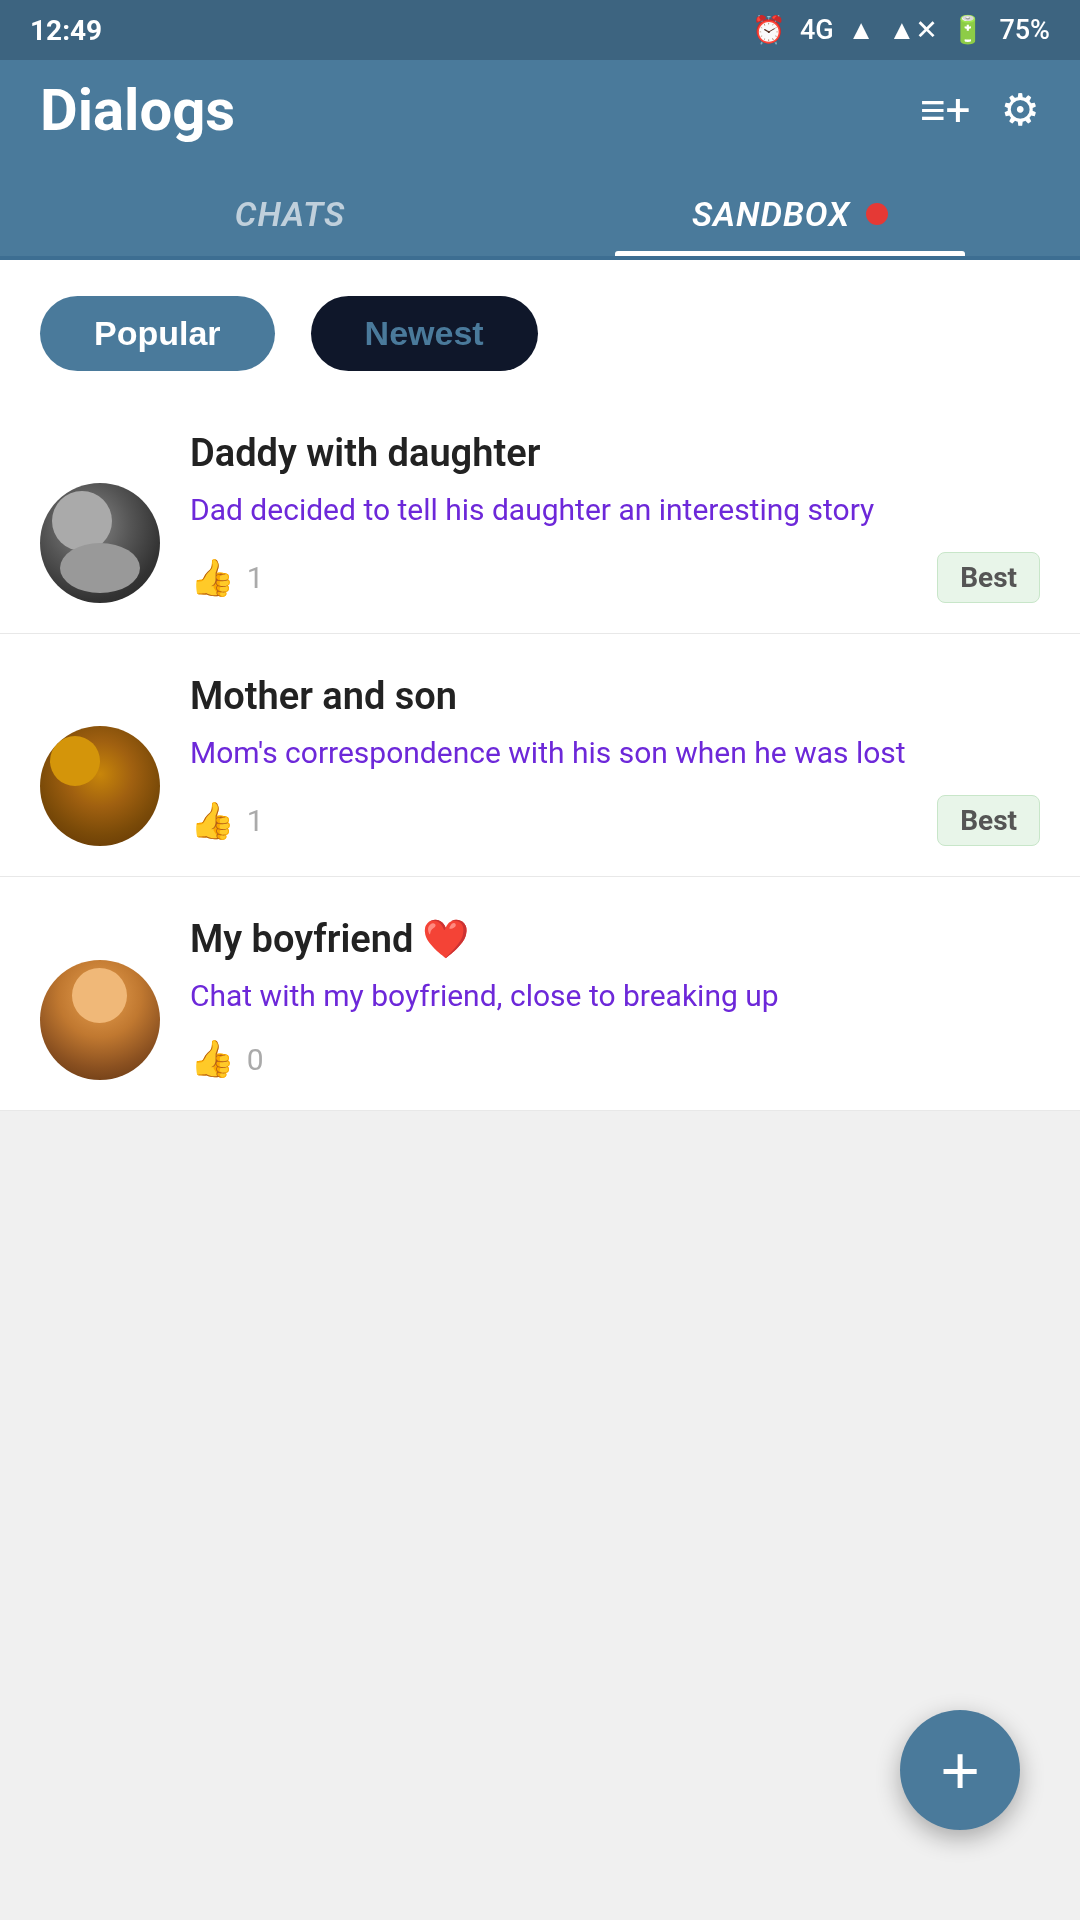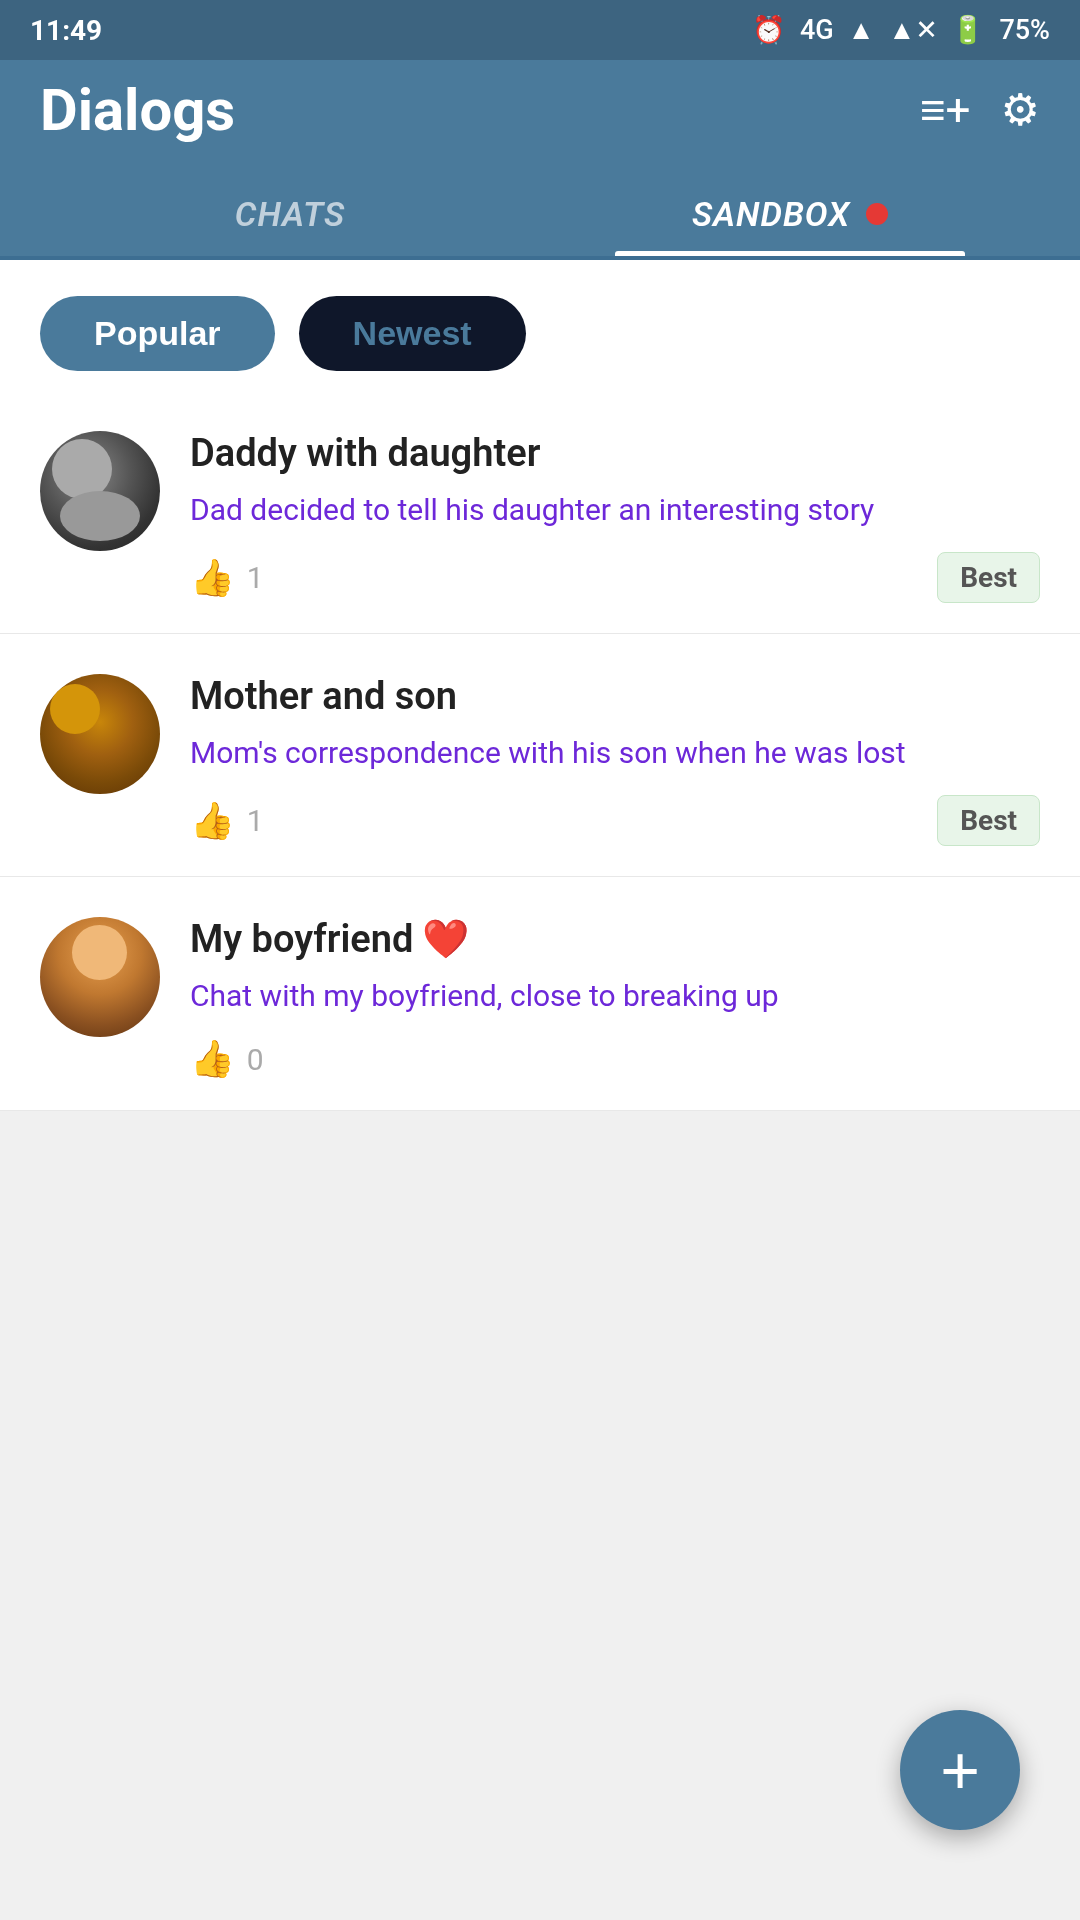--- a/index.html
+++ b/index.html
@@ -98,21 +98,21 @@
       background: #e53935;
       border-radius: 50%;
       display: inline-block;
     }
 
     
     .filter-bar {
       background: white;
       padding: 36px 40px 20px 40px;
       display: flex;
-      gap: 24px;
+      gap: 36px;
     }
     .filter-btn {
       padding: 18px 54px;
       border-radius: 50px;
       font-size: 34px;
       font-weight: 600;
       border: none;
       cursor: pointer;
     }
     .filter-btn.active {
@@ -124,21 +124,21 @@
       color: #4a7a9b;
     }
 
     
     .chat-list {
       background: white;
     }
 
     .chat-item {
       display: flex;
-      align-items: flex-start;
+      align-items: flex-end;
       padding: 40px 40px 30px 40px;
       border-bottom: 1px solid #e8e8e8;
       position: relative;
       gap: 30px;
     }
 
     .chat-avatar {
       width: 120px;
       height: 120px;
       border-radius: 50%;
@@ -270,21 +270,21 @@
     
     .tab-divider {
       height: 4px;
       background: #3d6e92;
     }
   </style>
 </head>
 <body>
 
 <div class="status-bar">
-  <span class="status-left">11:49</span>
+  <span class="status-left">12:49</span>
   <div class="status-right">
     <span>⏰</span>
     <span>4G</span>
     <span>▲</span>
     <span>▲✕</span>
     <span>🔋</span>
     <span>75%</span>
   </div>
 </div>
 

